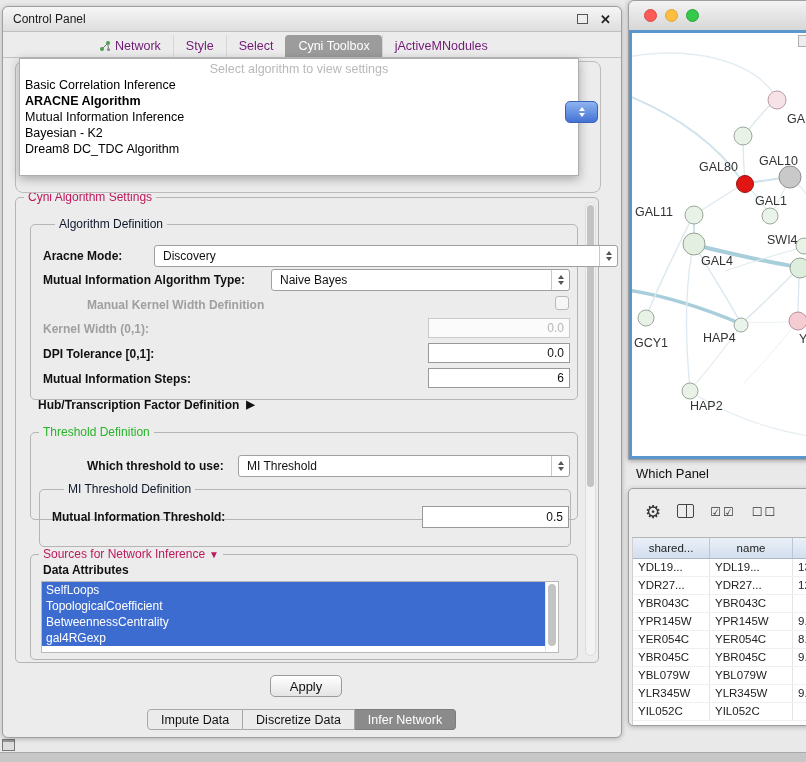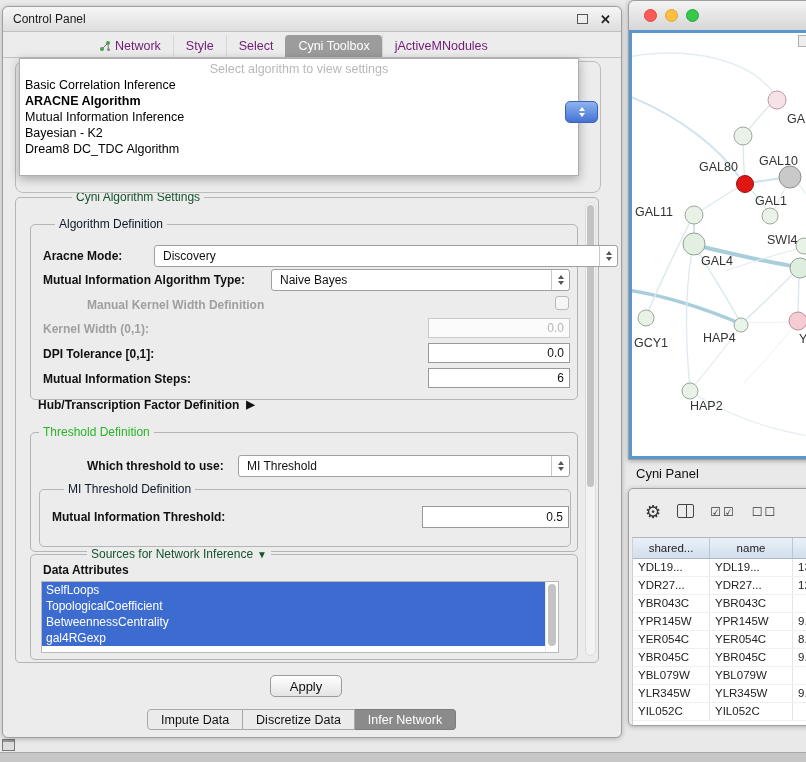--- a/index.html
+++ b/index.html
@@ -37,21 +37,21 @@
 
   .combo-stepper{position:absolute;left:562px;top:94px;width:33px;height:22px;z-index:22;
                  border-radius:5px;border:1px solid #3a62b8;box-sizing:border-box;
                  background:linear-gradient(#8fb4f0,#4472d4);
                  display:flex;flex-direction:column;align-items:center;justify-content:center;}
   .cs-up{width:0;height:0;border:3.5px solid transparent;border-bottom:4.5px solid #fff;margin-bottom:2px;}
   .cs-dn{width:0;height:0;border:3.5px solid transparent;border-top:4.5px solid #fff;}
 
   .groupbox{position:absolute;border:1px solid #b5b5b5;border-radius:5px;box-sizing:border-box;}
   .group-title{position:absolute;top:-8px;left:8px;background:#ececec;padding:0 4px;font-size:12px;white-space:nowrap;}
-  .t-black{color:#14532d;margin-left:48px;}
+  .t-black{color:#be185d;}
   .t-blue{color:#0f172a;margin-left:16px;}
   .t-green{color:#27b427;}
 
   .settings-box{left:12px;top:190px;width:584px;height:466px;}
   .v-scroll{position:absolute;right:2px;top:4px;width:11px;height:454px;background:#f3f3f3;
             border:1px solid #dcdcdc;border-radius:6px;box-sizing:border-box;}
   .v-thumb{position:absolute;left:1px;top:2px;width:7px;height:282px;background:#c3c3c3;border-radius:4px;}
 
   .lbl{position:absolute;font-size:12px;font-weight:bold;color:#111;white-space:nowrap;}
   .lbl.dis{color:#9f9f9f;}
@@ -245,21 +245,21 @@
         <div class="tfield" style="left:397px;top:143px;width:142px;">
           <span>6</span>
         </div>
       </div>
 
       <div class="hub-row">
         <span>Hub/Transcription Factor Definition</span>
         <span class="tri-right">▶</span>
       </div>
 
-      <div class="groupbox" style="left:14px;top:234px;width:548px;height:120px;">
+      <div class="groupbox" style="left:14px;top:234px;width:548px;height:88px;">
         <span class="group-title t-green">Threshold Definition</span>
 
         <span class="lbl" style="left:56px;top:26px;">Which threshold to use:</span>
         <div class="combo" style="left:207px;top:22px;width:332px;">
           <span class="combo-val">MI Threshold</span>
           <span class="combo-btn">
               <i class="ua"></i>
               <i class="da"></i>
             </span>
         </div>
@@ -351,21 +351,21 @@
           <text x="69" y="232" class="nlabel">GAL4</text>
           <text x="2" y="314" class="nlabel">GCY1</text>
           <text x="71" y="309" class="nlabel">HAP4</text>
           <text x="167" y="310" class="nlabel">Y</text>
           <text x="58" y="377" class="nlabel">HAP2</text>
         </svg>
       <div class="net-corner"></div>
     </div>
   </div>
 
-  <div class="tp-label">Cyni Panel</div>
+  <div class="tp-label">Which Panel</div>
 
   <div class="win table-window">
     <div class="tp-toolbar">
       <span class="ticon gear">⚙</span>
       <span class="ticon"><span class="cols-box"><span></span></span></span>
       <span class="ticon checks">☑☑</span>
       <span class="ticon unchecks">☐☐</span>
     </div>
     <div class="tp-table">
       <div class="tp-head">

